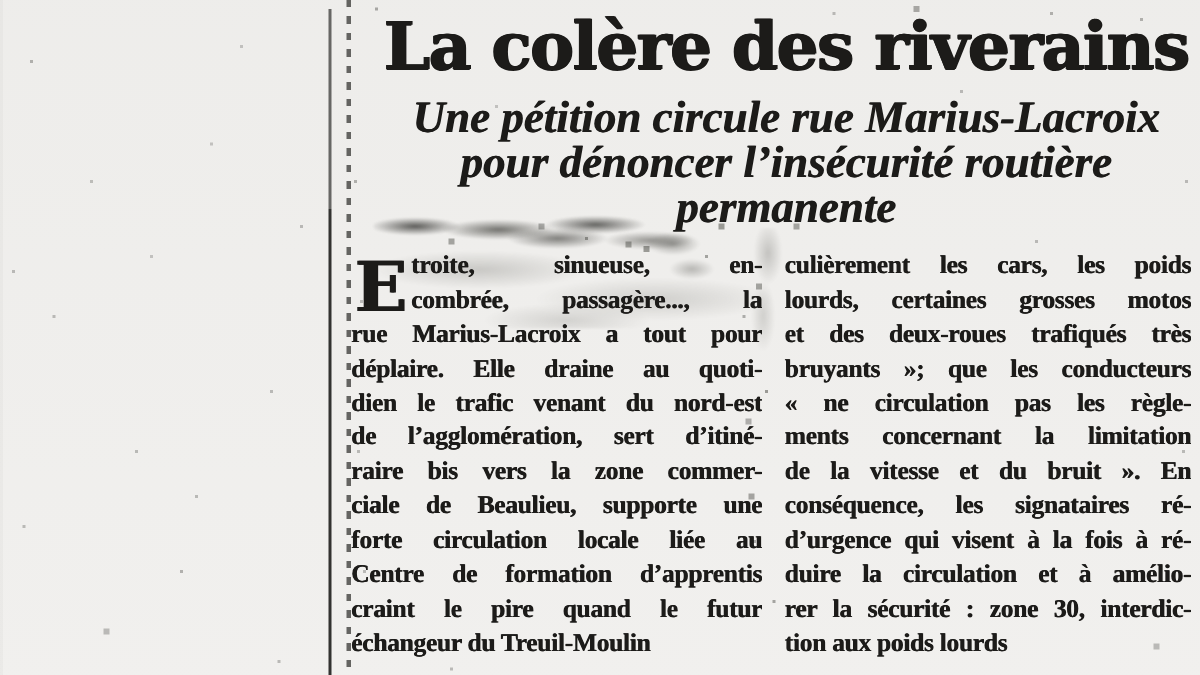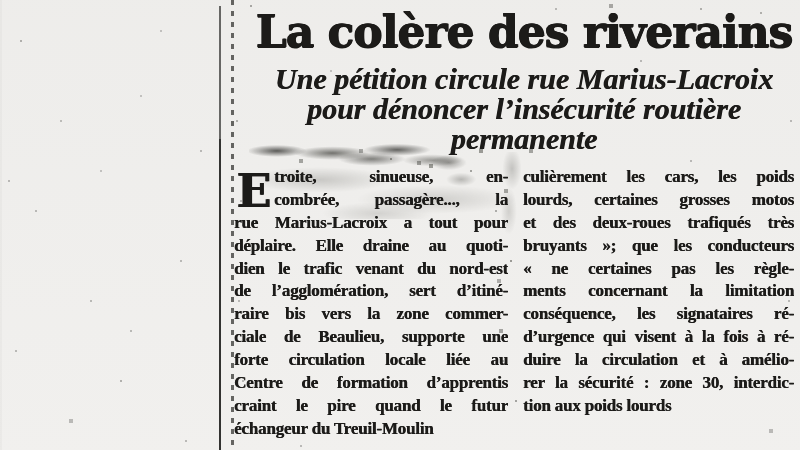--- a/index.html
+++ b/index.html
@@ -153,20 +153,21 @@
     <div class="bline">forte circulation locale liée au</div>
     <div class="bline">Centre de formation d’apprentis</div>
     <div class="bline">craint le pire quand le futur</div>
     <div class="bline lastline">échangeur du Treuil-Moulin</div>
   </div>
 <div class="col col2">
     <div class="bline">culièrement les cars, les poids</div>
     <div class="bline">lourds, certaines grosses motos</div>
     <div class="bline">et des deux-roues trafiqués très</div>
     <div class="bline">bruyants »; que les conducteurs</div>
-    <div class="bline">« ne certaines pas les règle-</div>
+    <div class="bline">« ne circulation pas les règle-</div>
     <div class="bline">ments concernant la limitation</div>
+    <div class="bline">de la vitesse et du bruit ». En</div>
     <div class="bline">conséquence, les signataires ré-</div>
     <div class="bline">d’urgence qui visent à la fois à ré-</div>
     <div class="bline">duire la circulation et à amélio-</div>
     <div class="bline">rer la sécurité : zone 30, interdic-</div>
     <div class="bline lastline">tion aux poids lourds</div>
   </div>
 
 </body></html>

